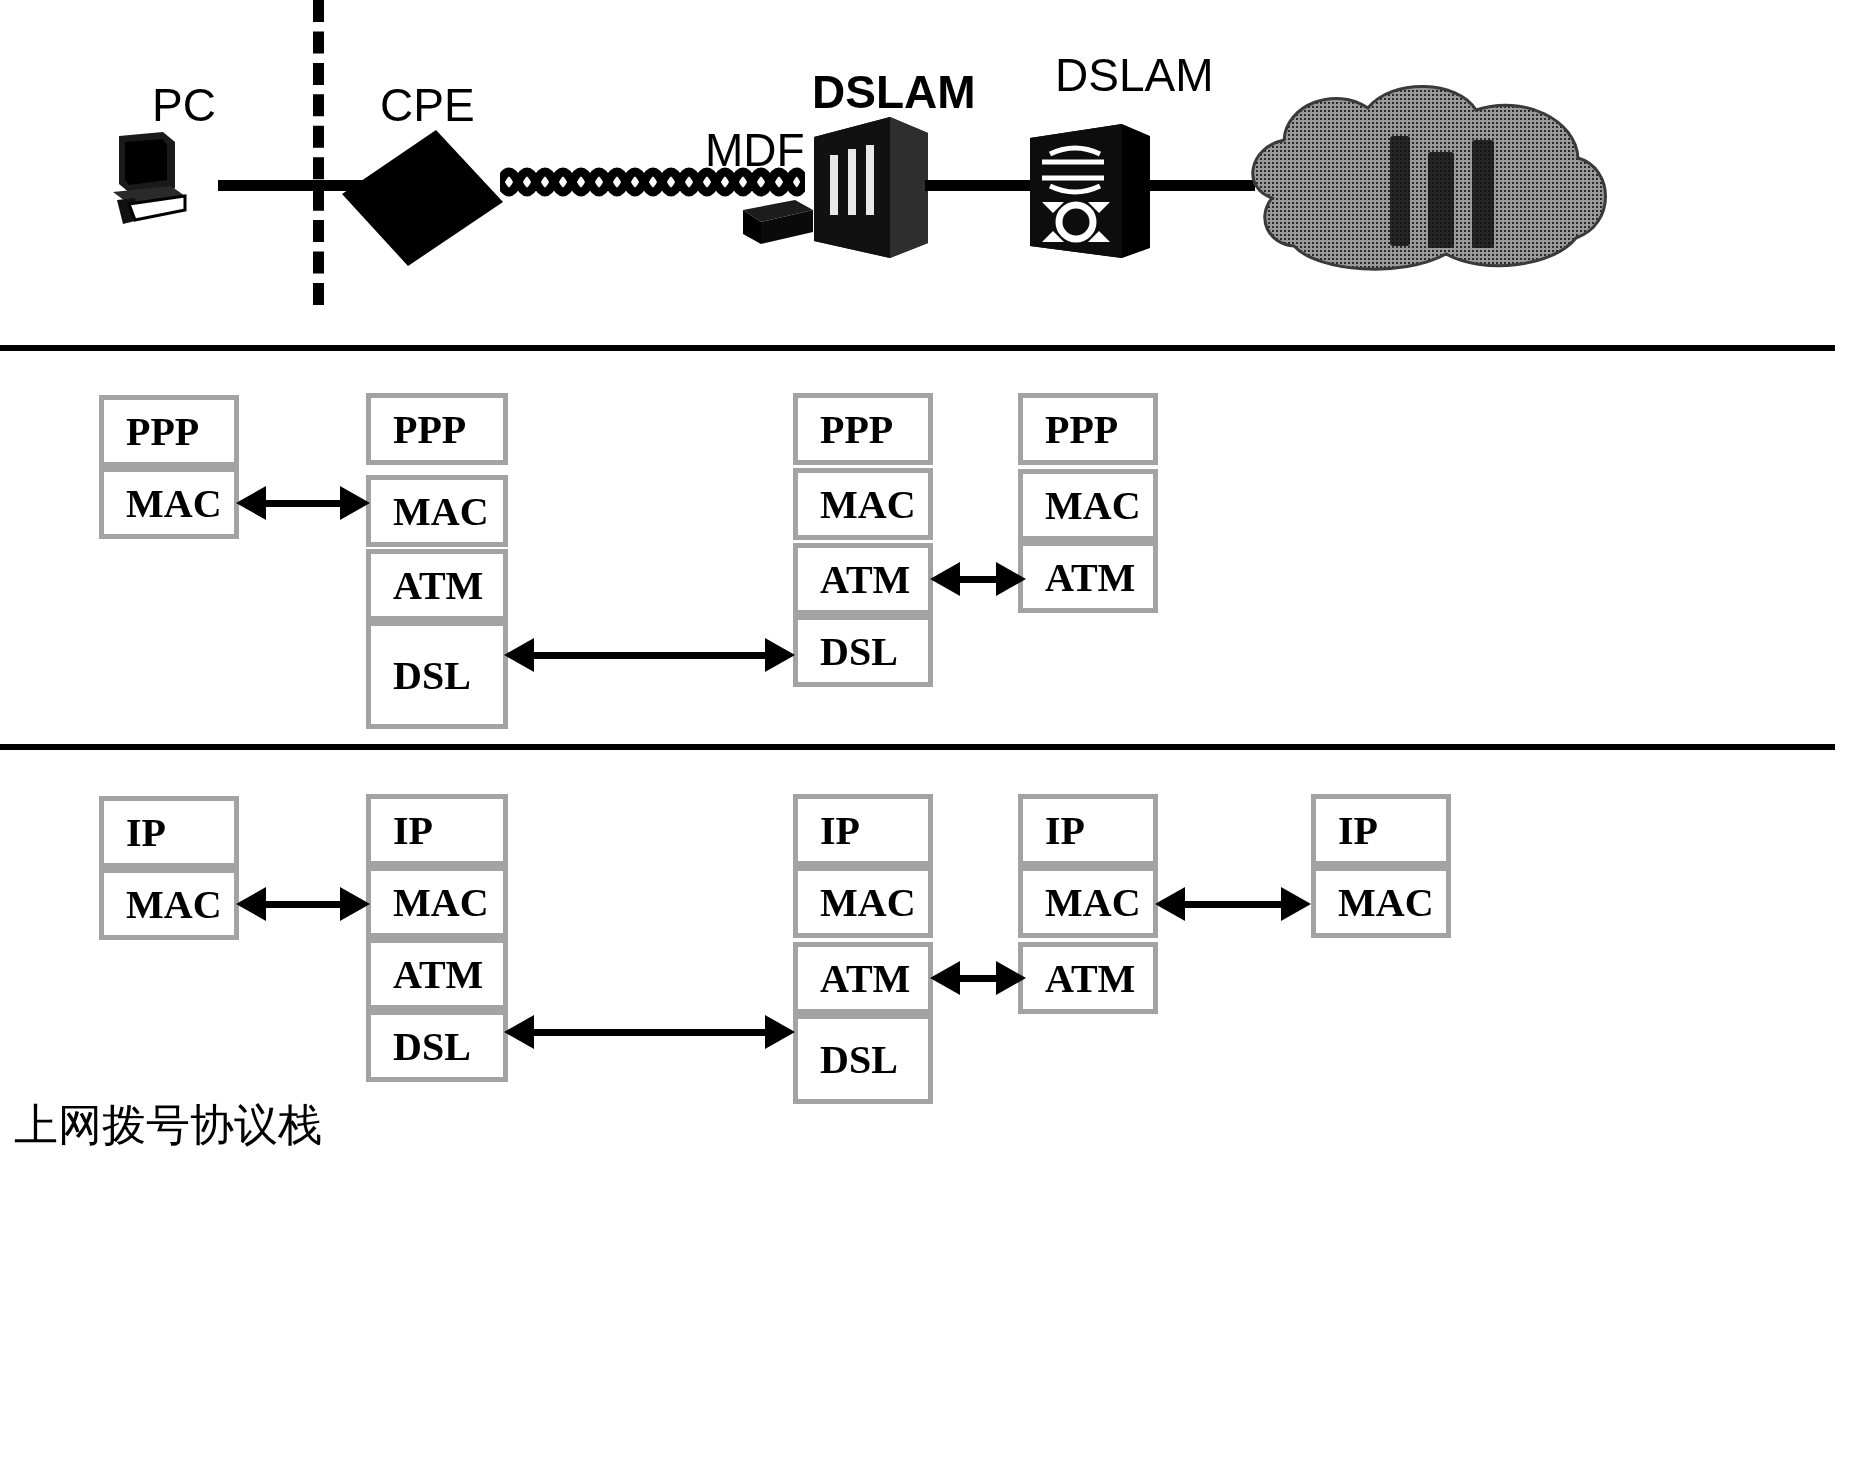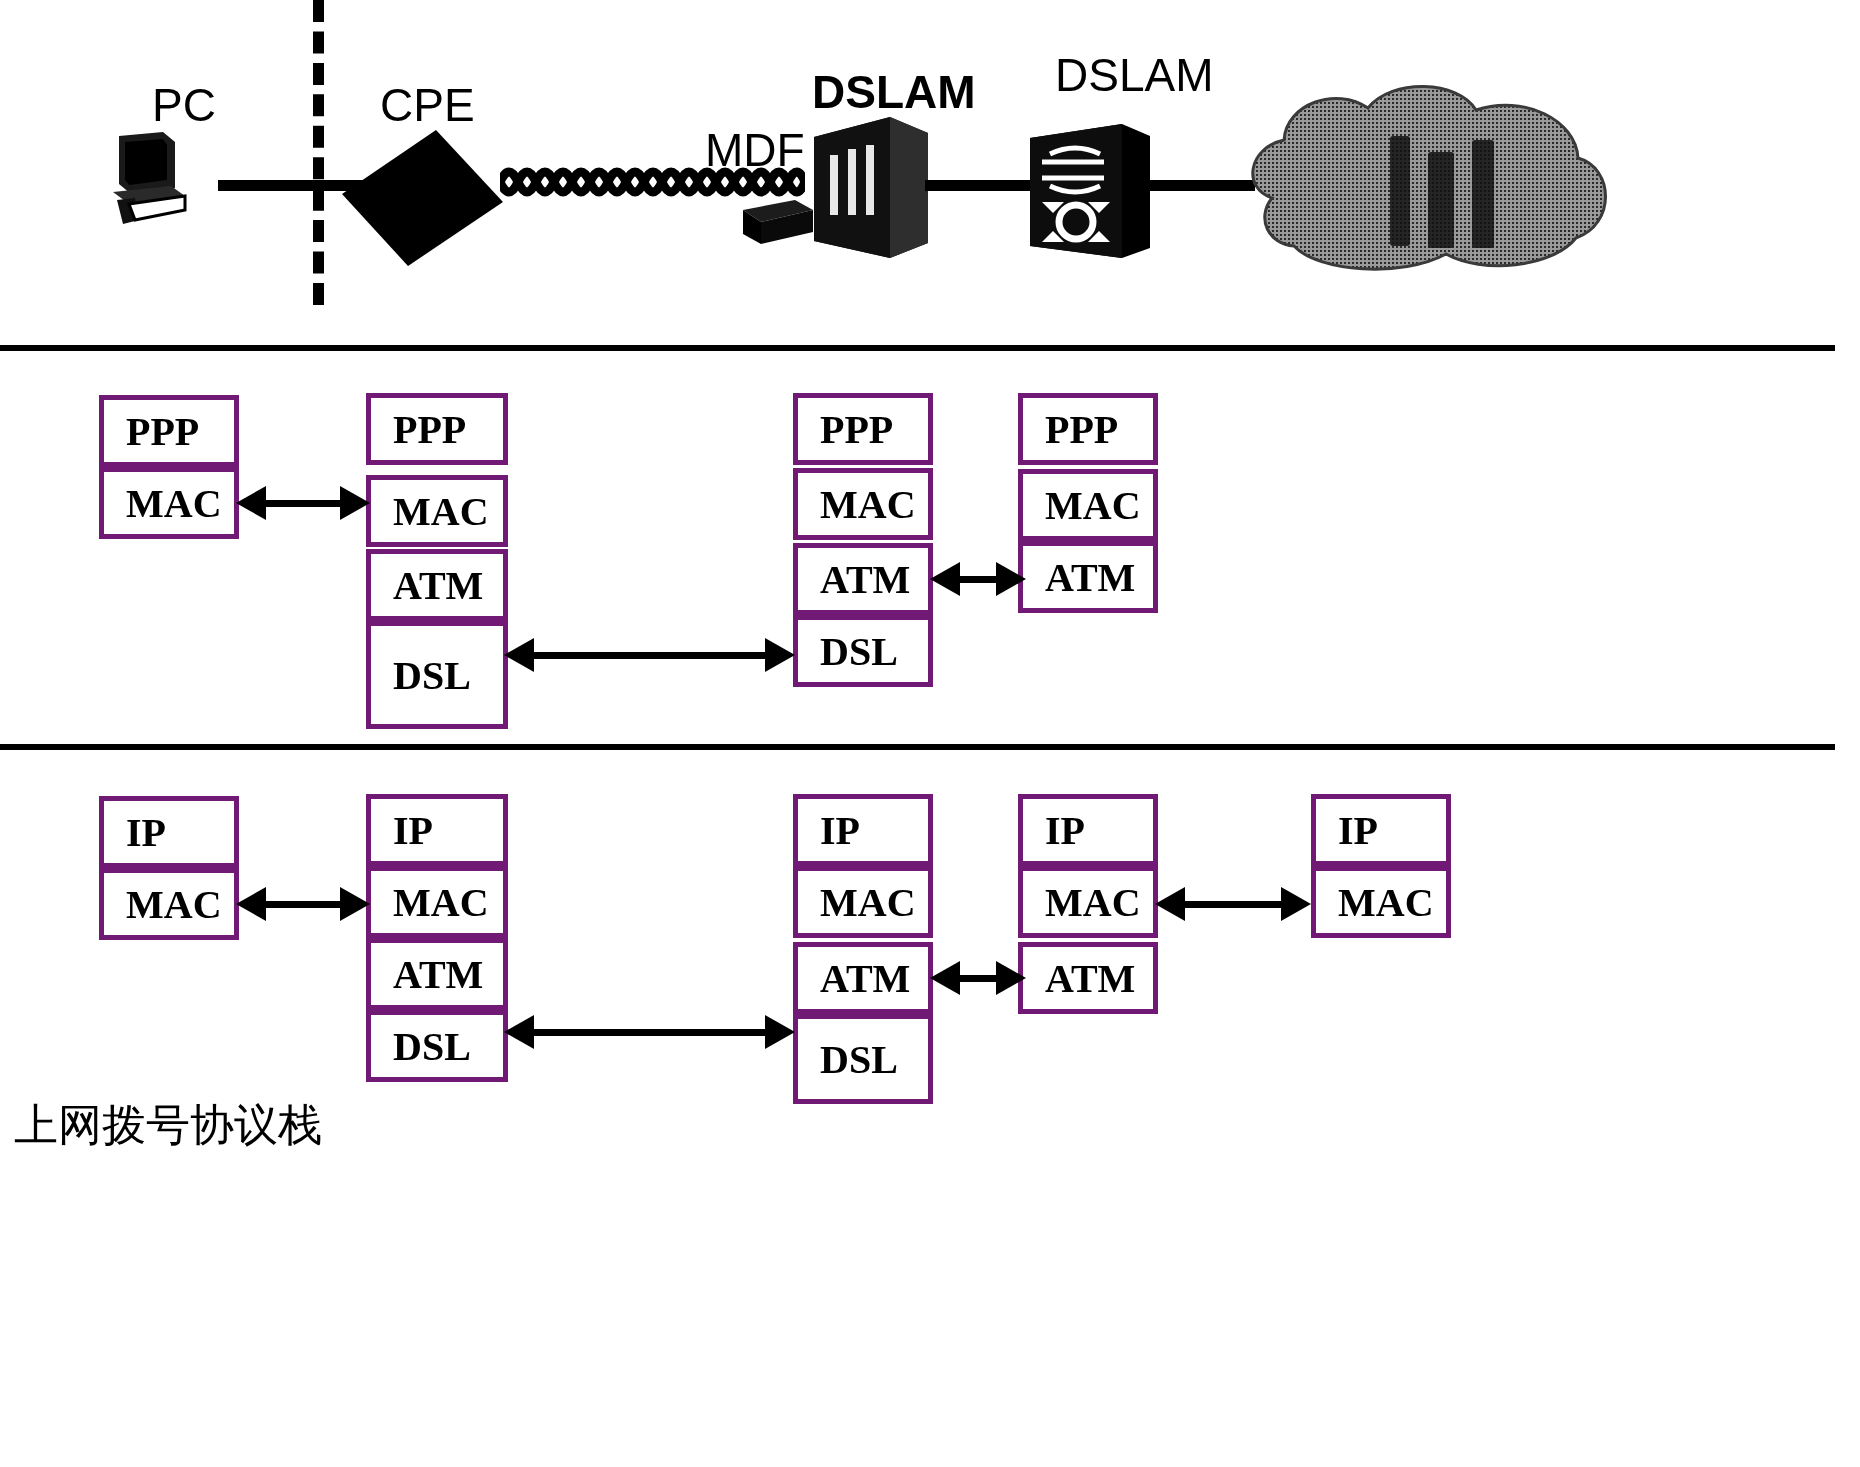--- a/index.html
+++ b/index.html
@@ -60,21 +60,21 @@
     height: 6px;
   }
 
   
   .stack {
     position: absolute;
   }
   .layer-box {
     position: absolute;
     box-sizing: border-box;
-    border: 5px solid #701a75;
+    border: 5px solid #a3a3a3;
     background: #fff;
     font-family: "Liberation Serif", serif;
     font-weight: 700;
     font-size: 40px;
     color: #000;
     display: flex;
     align-items: center;
     padding-left: 22px;
     white-space: nowrap;
   }

